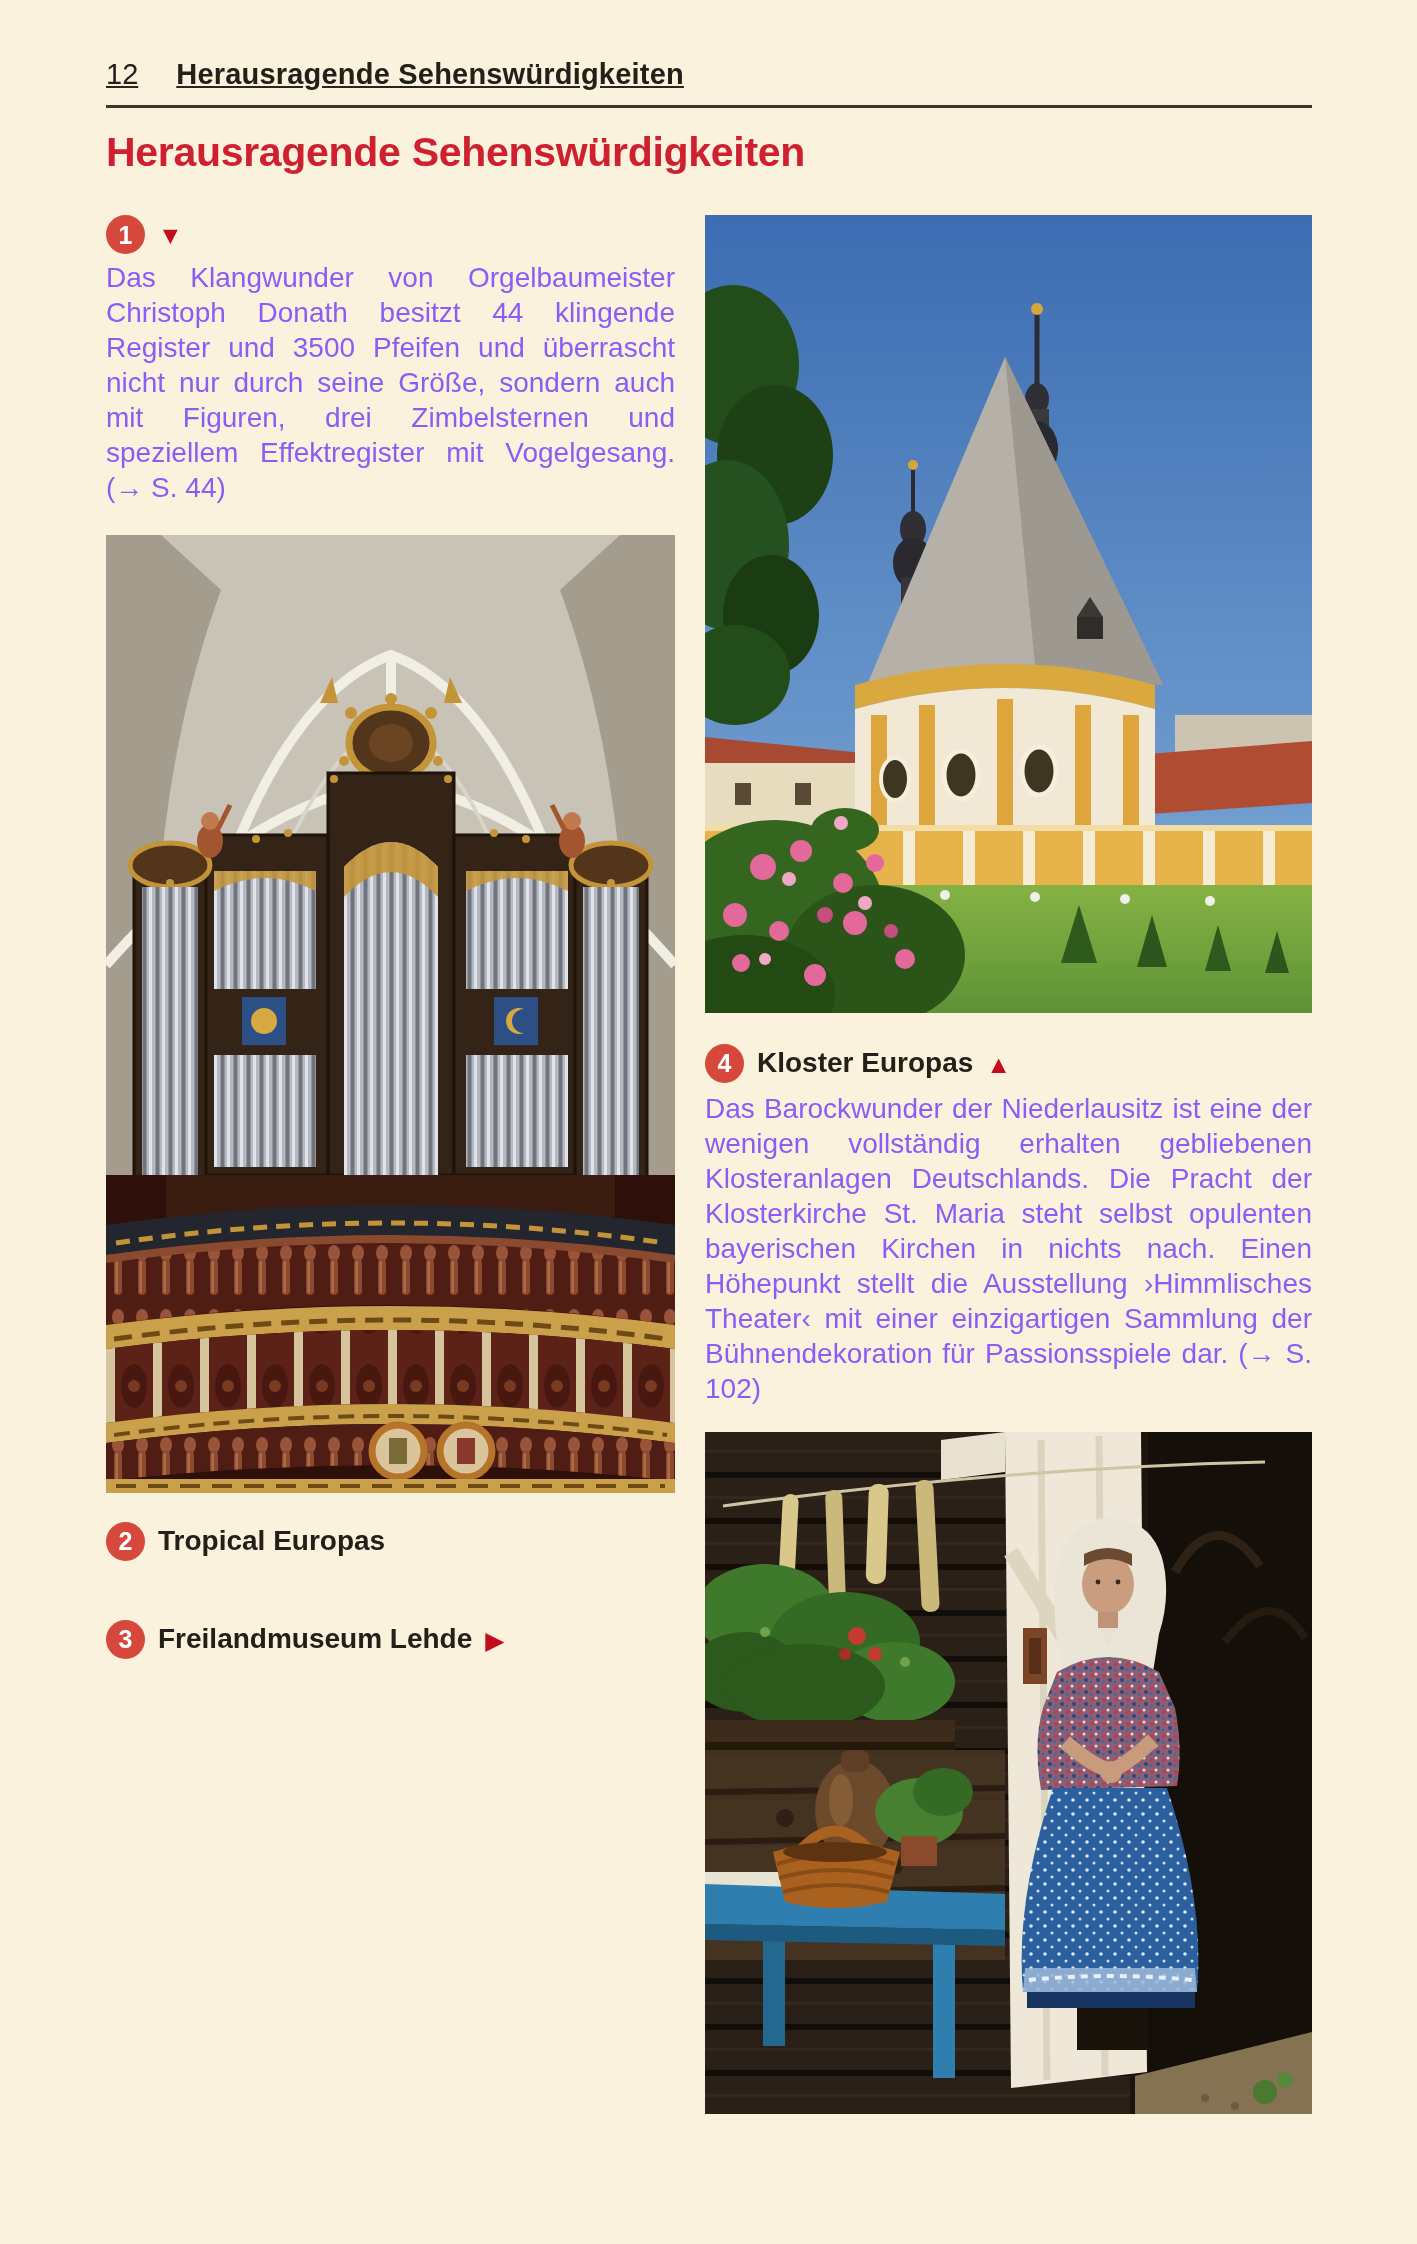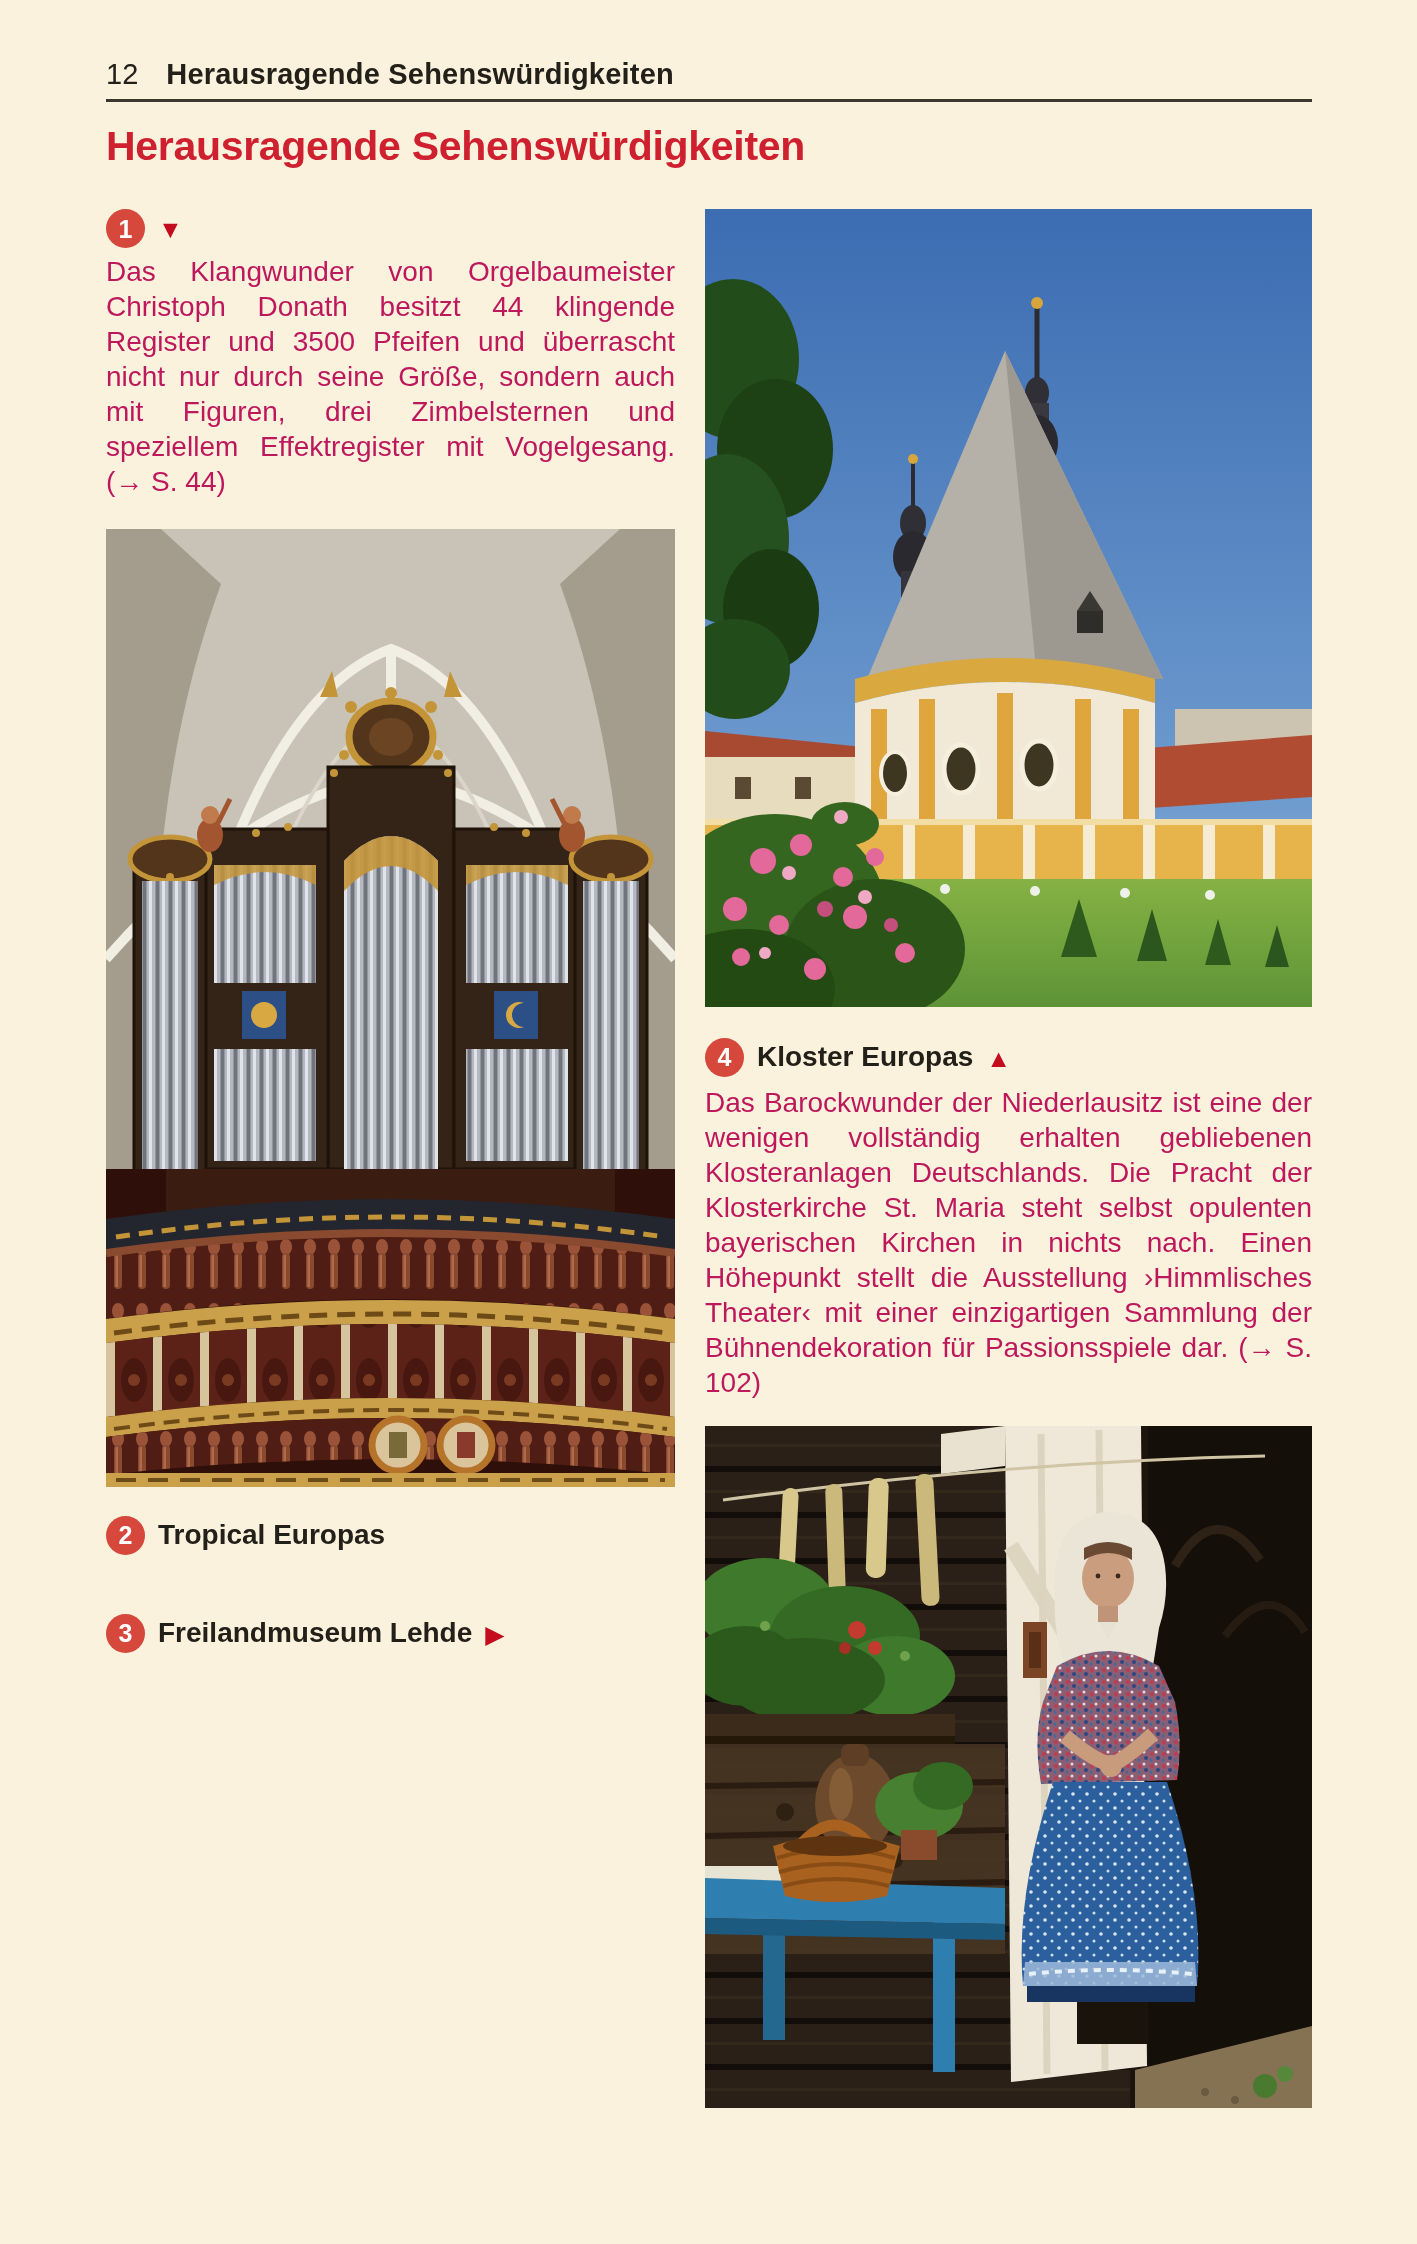--- a/index.html
+++ b/index.html
@@ -1,35 +1,35 @@
 <!DOCTYPE html>
 <html lang="de"><head>
 <meta charset="utf-8">
 <style>
   html,body{margin:0;padding:0;}
   body{background:#fbf2dd;font-family:"Liberation Sans","DejaVu Sans",sans-serif;}
   .page{position:relative;width:1417px;height:2244px;margin:0 auto;background:#fbf2dd;
         box-sizing:border-box;padding:58px 105px 0 106px;overflow:hidden;color:#2a251e;}
-  .pagehead{display:flex;align-items:baseline;gap:28px;border-bottom:3px solid #3a372e;
-            padding-bottom:8px;}
+  .pagehead{display:flex;align-items:baseline;gap:38px;border-bottom:3px solid #3a372e;
+            padding-bottom:14px;text-decoration:underline;}
   .pagehead .pnum{font-size:29px;font-weight:400;color:#23201a;}
   .pagehead .ptitle{font-size:29px;font-weight:700;color:#23201a;letter-spacing:.2px;}
   h1.main-title{margin:22px 0 0 0;font-size:41px;line-height:1.1;font-weight:700;color:#cf2030;
                 letter-spacing:-.3px;}
   .cols{display:flex;gap:30px;margin-top:40px;}
   .col-left{width:569px;flex:0 0 569px;}
   .col-right{width:607px;flex:0 0 607px;}
   .sect{margin:0;}
   .sect-head{display:flex;align-items:center;gap:13px;font-size:28px;font-weight:700;
              color:#23201a;line-height:44px;}
   .badge{flex:0 0 auto;width:39px;height:39px;border-radius:50%;background:#d5483b;color:#fff;
          display:flex;align-items:center;justify-content:center;font-size:25px;font-weight:700;}
   .marker{color:#c30d1e;font-size:25px;line-height:1;transform:translateY(1px);}
   .sect p{margin:6px 0 0 0;font-size:28px;line-height:35px;text-align:justify;
-          hyphens:auto;-webkit-hyphens:auto;color:#be185d;}
+          hyphens:auto;-webkit-hyphens:auto;color:#8b5cf6;}
   figure{margin:0;padding:0;line-height:0;}
   .fig-organ{margin-top:30px;}
   .sect-2{margin-top:26px;}
   .sect-3{margin-top:54px;}
   .sect-4{margin-top:28px;}
   .fig-museum{margin-top:26px;}
 </style>
 </head>
 <body>
 

